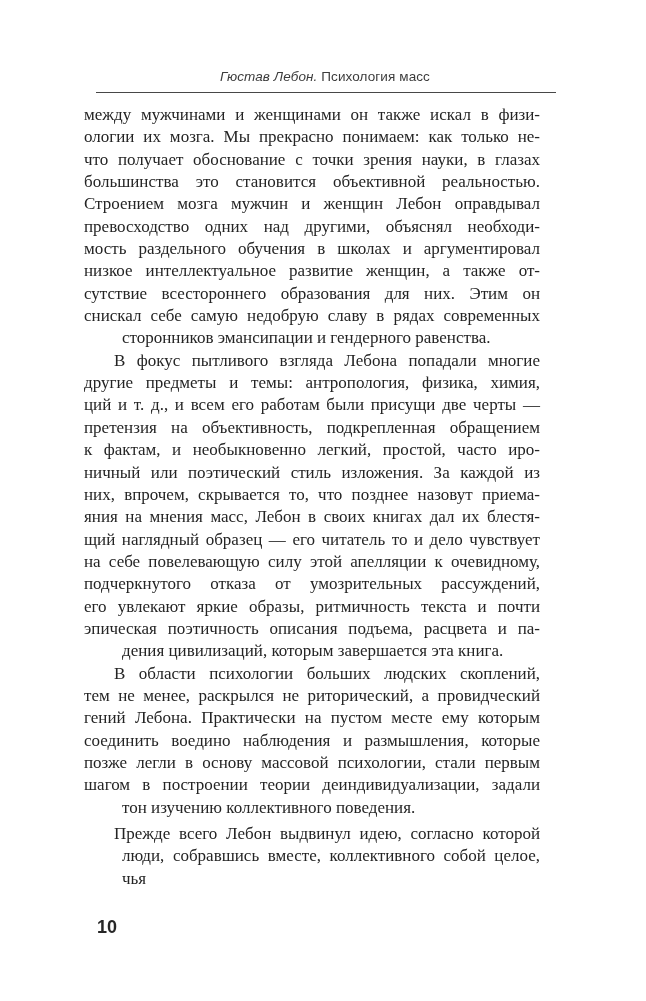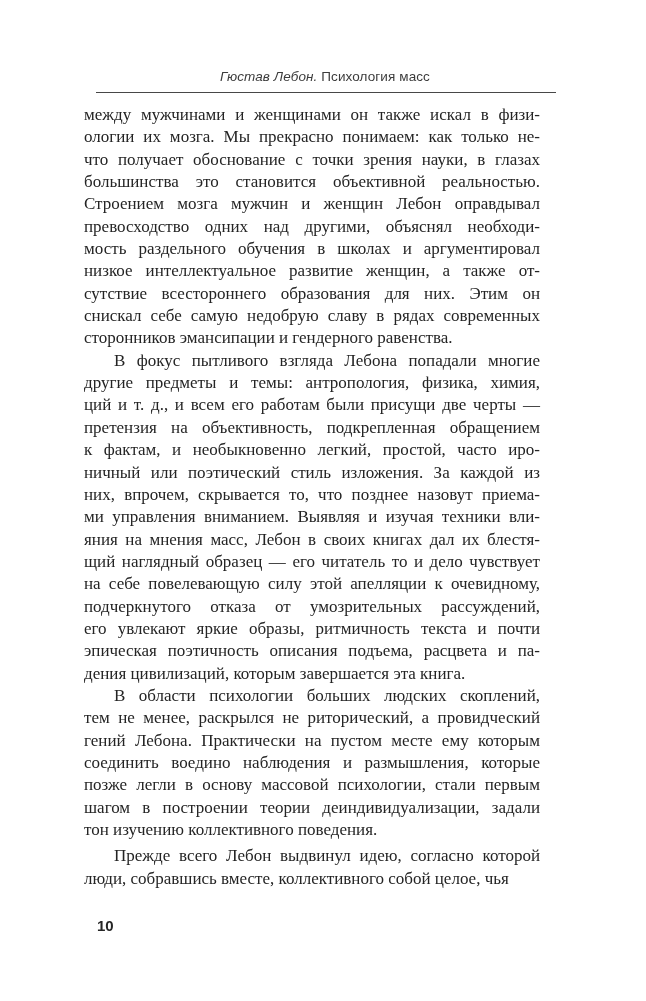--- a/index.html
+++ b/index.html
@@ -57,31 +57,32 @@
     margin-top: 4px;
   }
   .line {
     text-align: justify;
     text-align-last: justify;
     -moz-text-align-last: justify;
     white-space: normal;
   }
   .line.para-end {
     text-align-last: left;
+    margin-left: 38px;
     -moz-text-align-last: left;
   }
   .line.indent {
     padding-left: 30px;
   }
   .page-number {
     position: absolute;
     top: 917px;
     left: 97px;
     font-family: "Liberation Sans", "DejaVu Sans", sans-serif;
-    font-size: 15px;
+    font-size: 18px;
     font-weight: bold;
     color: #262626;
   }
 </style>
 </head>
 <body>
 
 <div class="page">
 
   <div class="running-head"><span class="head-author">Гюстав Лебон.</span> <span class="head-title">Психология масс</span></div>
@@ -103,21 +104,20 @@
         <div class="line para-end">сторонников эмансипации и гендерного равенства.</div>
       </div>
       <div class="para">
         <div class="line indent">В фокус пытливого взгляда Лебона попадали многие</div>
         <div class="line">другие предметы и темы: антропология, физика, химия,</div>
         <div class="line">ций и т. д., и всем его работам были присущи две черты —</div>
         <div class="line">претензия на объективность, подкрепленная обращением</div>
         <div class="line">к фактам, и необыкновенно легкий, простой, часто иро-</div>
         <div class="line">ничный или поэтический стиль изложения. За каждой из</div>
         <div class="line">них, впрочем, скрывается то, что позднее назовут приема-</div>
-        <div class="line">ми управления вниманием. Выявляя и изучая техники вли-</div>
         <div class="line">яния на мнения масс, Лебон в своих книгах дал их блестя-</div>
         <div class="line">щий наглядный образец — его читатель то и дело чувствует</div>
         <div class="line">на себе повелевающую силу этой апелляции к очевидному,</div>
         <div class="line">подчеркнутого отказа от умозрительных рассуждений,</div>
         <div class="line">его увлекают яркие образы, ритмичность текста и почти</div>
         <div class="line">эпическая поэтичность описания подъема, расцвета и па-</div>
         <div class="line para-end">дения цивилизаций, которым завершается эта книга.</div>
       </div>
       <div class="para">
         <div class="line indent">В области психологии больших людских скоплений,</div>

